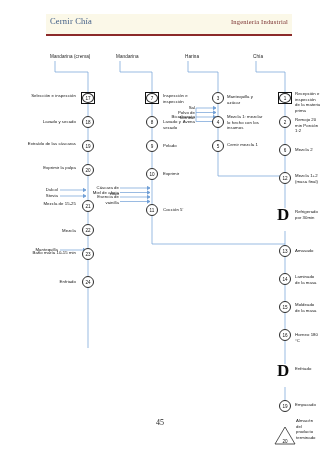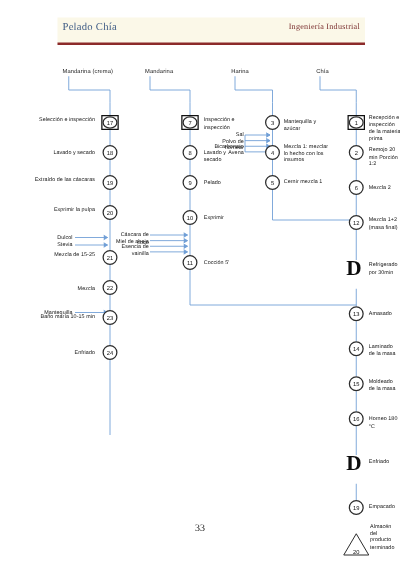--- a/index.html
+++ b/index.html
@@ -110,21 +110,21 @@
     text-align:center;
     font-family:"Liberation Serif", serif;
     font-size:8px;
     color:#1a1a1a;
   }
 </style>
 </head>
 <body>
 
 <div id="doc-header">
-  <div class="hdr-left">Pelado Chía</div>
+  <div class="hdr-left">Cernir Chía</div>
   <div class="hdr-right">Ingeniería Industrial</div>
 </div>
 
 <div id="diagram">
 
   <svg id="wires" viewBox="0 0 320 360" xmlns="http://www.w3.org/2000/svg">
     <g stroke="#6f9ed6" stroke-width="0.7" fill="none">
 
       <path d="M55 13 L55 24 L88 24"></path>
       <path d="M88 24 L88 34"></path>
@@ -309,13 +309,13 @@
 
   <div class="node" style="left:82px;top:228px;width:12px;height:12px;">24</div>
   <div class="lbl r" style="left:18px;top:231px;width:58px;">Enfriado</div>
 
   <div class="lbl r" style="left:26px;top:139px;width:32px;">Dulcol</div>
   <div class="lbl r" style="left:26px;top:145px;width:32px;">Stevia</div>
   <div class="lbl r" style="left:20px;top:199px;width:38px;">Mantequilla</div>
 
 </div>
 
-<div id="page-number">33</div>
+<div id="page-number">45</div>
 
 </body></html>

